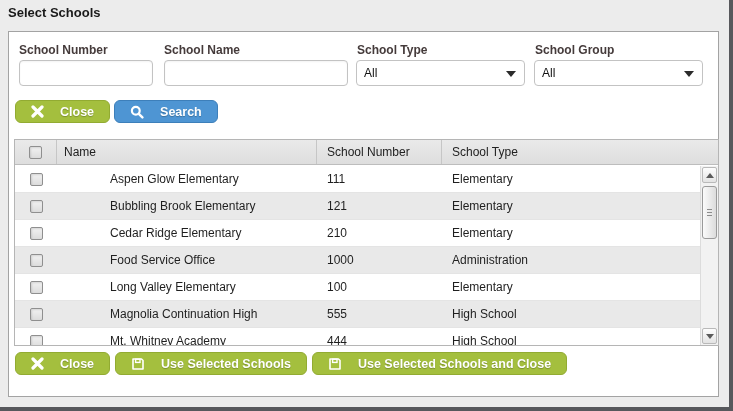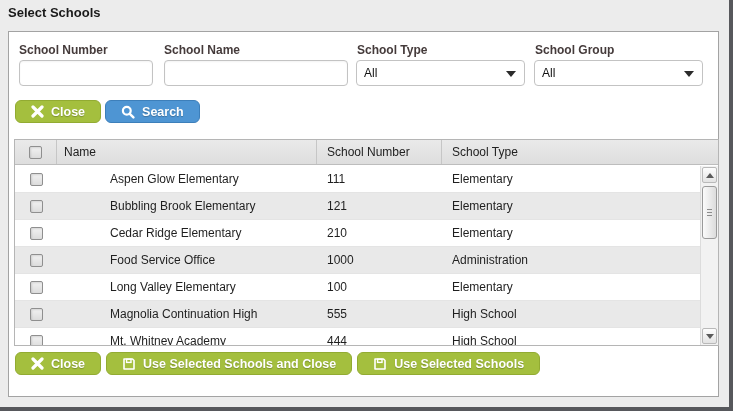--- a/index.html
+++ b/index.html
@@ -47,21 +47,21 @@
   .sel-type  { left: 347px; width: 169px; }
   .sel-group { left: 525px; width: 169px; }
   .caret {
     position: absolute; right: 8px; top: 10px; width: 0; height: 0;
     border-left: 5px solid transparent; border-right: 5px solid transparent;
     border-top: 6px solid #2b2b2b;
   }
 
   
   .btn {
-    display: inline-flex; align-items: center; gap: 7px;
+    display: inline-flex; align-items: center; gap: 16px;
     height: 23px; padding: 0 15px; border-radius: 6px; cursor: pointer;
     font-size: 12.5px; font-weight: bold; color: #fff;
     text-shadow: 0 1px 1px rgba(0,0,0,0.25);
     border: 1px solid rgba(0,0,0,0.12);
   }
   .btn-green { background: #a4bf3e; border-color: #92ab32; }
   .btn-blue  { background: #4e95d3; border-color: #3d7fba; }
   .btn svg { display: block; }
 
   .toolbar { position: absolute; left: 6px; top: 68px; display: flex; gap: 4px; }
@@ -272,27 +272,27 @@
         </span>
         <span>Close</span>
       </div>
       <div class="btn btn-green">
         <span>
           <svg width="14" height="14" viewBox="0 0 14 14">
               <path d="M2 2 H10.5 L12 3.5 V12 H2 Z" fill="none" stroke="#fff" stroke-width="1.6" stroke-linejoin="round"></path>
               <rect x="4.6" y="2.2" width="4.4" height="3.2" fill="none" stroke="#fff" stroke-width="1.4"></rect>
             </svg>
         </span>
-        <span>Use Selected Schools and Close</span>
+        <span>Use Selected Schools</span>
       </div>
       <div class="btn btn-green">
         <span>
           <svg width="14" height="14" viewBox="0 0 14 14">
               <path d="M2 2 H10.5 L12 3.5 V12 H2 Z" fill="none" stroke="#fff" stroke-width="1.6" stroke-linejoin="round"></path>
               <rect x="4.6" y="2.2" width="4.4" height="3.2" fill="none" stroke="#fff" stroke-width="1.4"></rect>
             </svg>
         </span>
-        <span>Use Selected Schools</span>
+        <span>Use Selected Schools and Close</span>
       </div>
     </div>
 
   </div>
 </div>
 
 </body></html>

